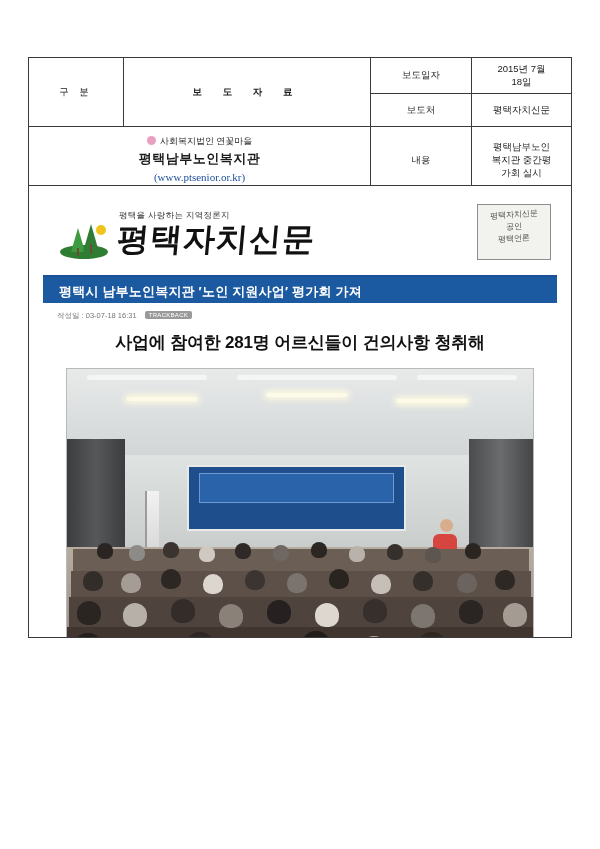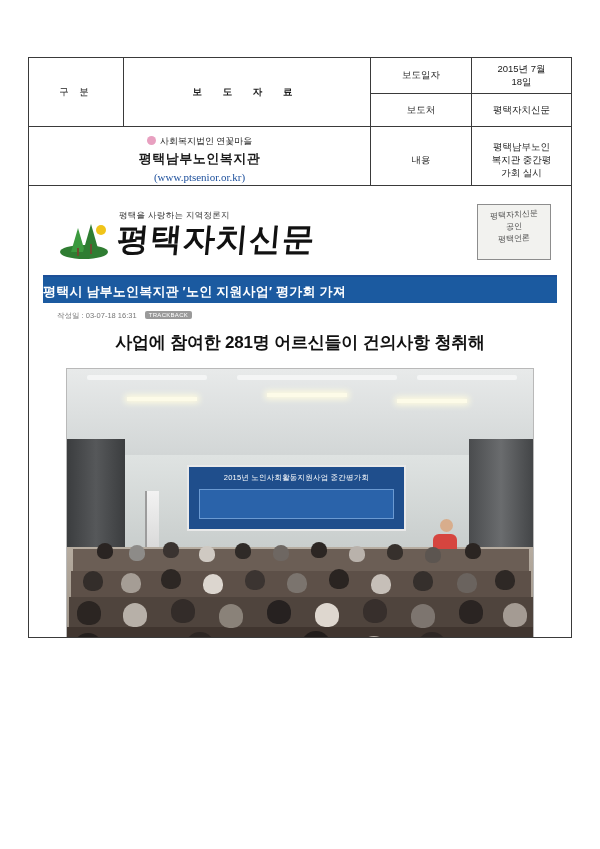--- a/index.html
+++ b/index.html
@@ -164,21 +164,21 @@
     margin: 2px 14px 0 14px;
   }
   .headline-bar {
     background: #1b5aa0;
     margin: 0 14px;
     height: 26px;
   }
   .headline-text {
     position: relative;
     margin: -24px 14px 0 14px;
-    padding-left: 0;
+    padding-left: 16px;
     color: #ffffff;
     font-size: 13px;
     font-weight: bold;
     height: 26px;
     line-height: 26px;
     letter-spacing: 0.2px;
   }
   .byline {
     margin: 6px 14px 0 28px;
     font-size: 7.5px;
@@ -342,21 +342,20 @@
       <div class="ph-light" style="left:60px; top:28px; width:70px;"></div>
       <div class="ph-light" style="left:200px; top:24px; width:80px;"></div>
       <div class="ph-light" style="left:330px; top:30px; width:70px;"></div>
 
       <div class="ph-backwall"></div>
       <div class="ph-curtain-l"></div>
       <div class="ph-curtain-r"></div>
       <div class="ph-flag"></div>
 
       <div class="ph-screen">
-        <div class="ph-screen-text">2015년 노인사회활동지원사업 중간평가회</div>
         <div class="ph-screen-inner"></div>
       </div>
 
       <div class="ph-floor"></div>
 
       <div class="ph-standing">
         <div class="head"></div>
         <div class="body"></div>
       </div>
 

